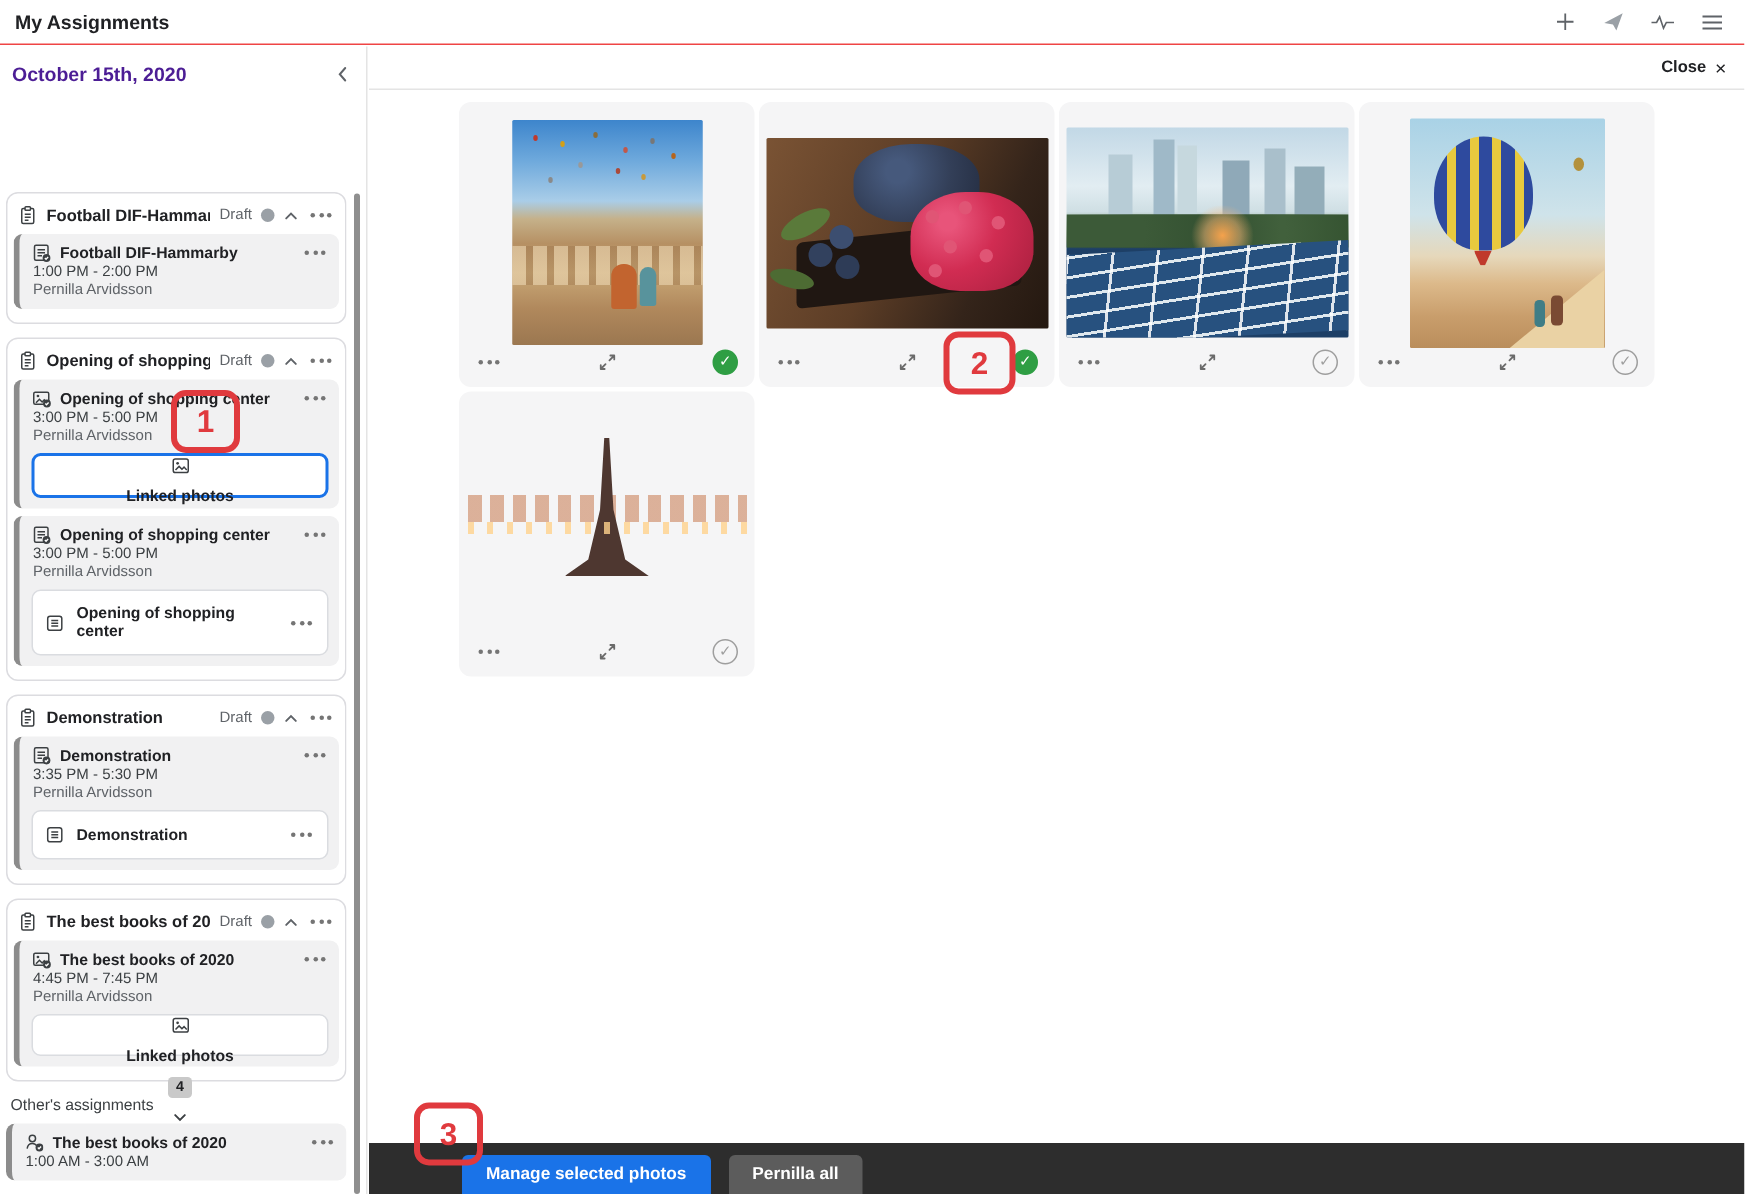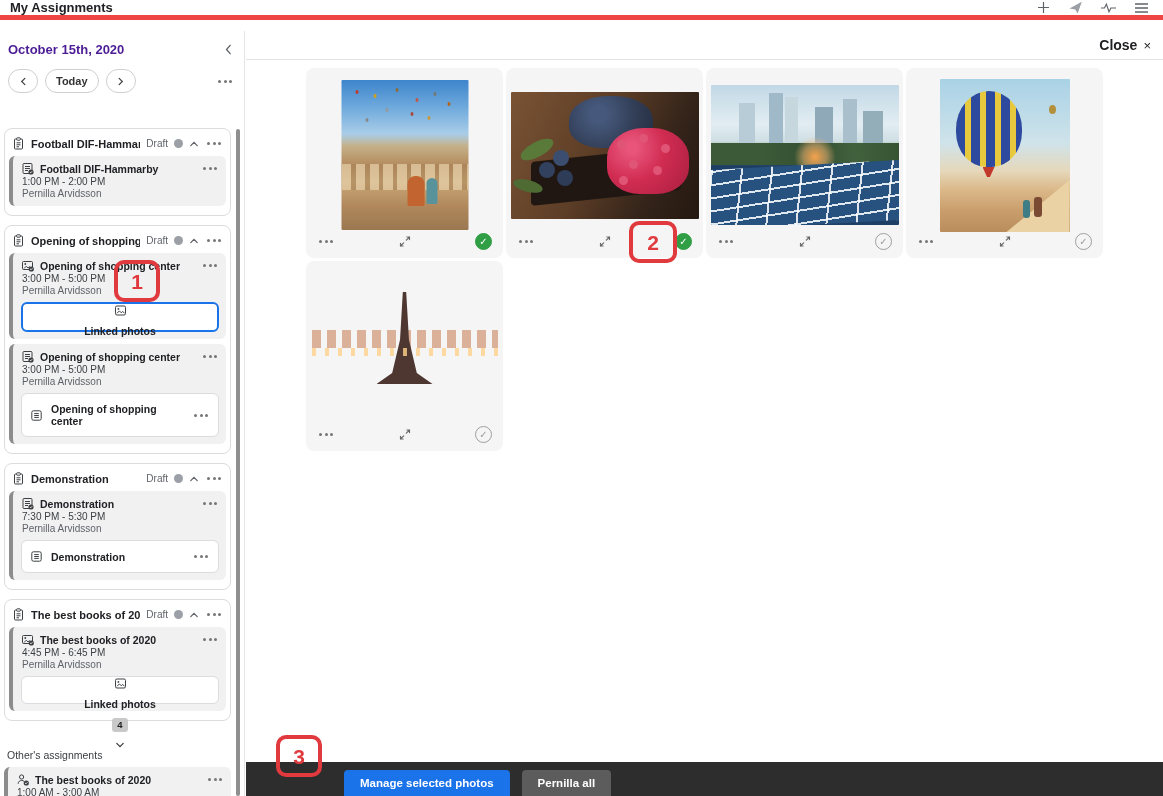--- a/index.html
+++ b/index.html
@@ -1,20 +1,20 @@
 <!DOCTYPE html>
 <html><head>
 <meta charset="utf-8">
 <style>
   html,body{margin:0;padding:0;}
   body{width:1163px;height:796px;position:relative;overflow:hidden;background:#fff;
        font-family:"Liberation Sans",sans-serif;color:#202124;}
   svg{display:block;}
   
-  .topbar{position:absolute;left:0;top:0;width:100%;height:20px;border-bottom:5px solid #ef4444;
+  .topbar{position:absolute;left:0;top:0;width:100%;height:30px;border-bottom:1px solid #ef4444;
           display:flex;align-items:center;padding:0 10px;box-sizing:border-box;background:#fff;z-index:5;}
   .app-title{font-size:13px;font-weight:bold;}
   .topbar-icons{margin-left:auto;display:flex;align-items:center;gap:17px;padding-right:4px;}
   .tbi{cursor:pointer;}
   
   .sidebar{position:absolute;left:0;top:31px;width:245px;bottom:0;background:#fff;
            border-right:1px solid #e4e4e4;box-sizing:border-box;overflow:hidden;}
   .side-head{padding:11px 10px 0 8px;}
   .date-row{display:flex;align-items:center;justify-content:space-between;}
   .date{color:#4c1d95;font-size:13px;font-weight:bold;}
@@ -42,42 +42,42 @@
   .meta.sub{color:#5f6368;}
   .linkrow{margin-top:6px;background:#fff;border:1px solid #dadce0;border-radius:6px;height:26px;
            display:flex;align-items:center;gap:8px;padding:0 8px;cursor:pointer;flex-direction:column;}
   .linkrow.hl{border:2px solid #1a73e8;}
   .lp-label{font-size:10.5px;font-weight:bold;flex:1;}
   .badge{background:#c9c9c9;color:#202124;font-size:9.5px;font-weight:bold;border-radius:3px;
          padding:2px 5px;line-height:1;}
   .textcard{margin-top:6px;background:#fff;border:1px solid #dadce0;border-radius:6px;
             display:flex;align-items:center;gap:8px;padding:9px 8px;cursor:pointer;}
   .tc-label{font-size:10.5px;font-weight:bold;flex:1;}
-  .others-label{font-size:10.5px;color:#3c4043;margin:28px 0 6px 3px;}
+  .others-label{font-size:10.5px;color:#3c4043;margin:10px 0 6px 3px;}
   
   .main{position:absolute;left:246px;top:31px;right:0;bottom:0;background:#fff;}
   .close-row{height:28px;border-bottom:1px solid #e4e4e4;display:flex;align-items:center;
              justify-content:flex-end;gap:6px;padding-right:12px;}
-  .close-label{font-size:14px;font-weight:bold;cursor:pointer;}
+  .close-label{font-size:11px;font-weight:bold;cursor:pointer;}
   .close-x{font-size:13px;color:#202124;cursor:pointer;line-height:1;}
   .grid{position:absolute;left:60px;top:37px;width:801px;display:flex;flex-wrap:wrap;gap:3px;}
   .pcard{width:197px;height:190px;background:#f5f5f6;border-radius:8px;position:relative;}
   .pimg{position:absolute;left:50%;transform:translateX(-50%);overflow:hidden;border-radius:1px;}
   .pfoot{position:absolute;left:11px;right:11px;bottom:8px;height:18px;display:flex;align-items:center;
          justify-content:space-between;}
   .expand{position:absolute;left:50%;transform:translateX(-50%);cursor:pointer;}
   .checkcircle{width:17px;height:17px;border-radius:50%;border:1.5px solid #9e9e9e;box-sizing:border-box;
                display:flex;align-items:center;justify-content:center;color:#9e9e9e;font-size:10px;
                cursor:pointer;background:transparent;}
   .checkcircle.on{background:#2f9e44;border-color:#2f9e44;color:#fff;}
   .action-bar{position:absolute;left:0;right:0;bottom:0;height:34px;background:#2d2d2d;
               display:flex;align-items:flex-end;padding-left:62px;gap:12px;}
   .abtn{border:none;height:26px;padding:0 16px;font-size:11.5px;font-weight:bold;color:#fff;
         border-radius:4px 4px 0 0;cursor:pointer;font-family:inherit;}
-  .abtn.primary{background:#1a73e8;margin-left:36px;}
+  .abtn.primary{background:#1a73e8;}
   .abtn.secondary{background:#5c5c5c;}
   
   .ann{position:absolute;border:4px solid #e03a3e;border-radius:10px;box-sizing:border-box;
        color:#e03a3e;font-size:21px;font-weight:bold;display:flex;align-items:center;
        justify-content:center;z-index:60;line-height:1;background:transparent;}
   #ann1{left:114px;top:260px;width:46px;height:42px;}
   #ann2{left:629px;top:221px;width:48px;height:42px;}
   #ann3{left:276px;top:735px;width:46px;height:42px;}
   
   .ph1{width:127px;height:150px;top:12px;
@@ -177,38 +177,20 @@
   <aside class="sidebar">
     <div class="side-head">
       <div class="date-row">
         <span class="date">October 15th, 2020</span>
         <span class="chevbtn">
           <svg width="11" height="11" viewBox="0 0 10 10" fill="none" stroke="#5f6368" stroke-width="1.2" stroke-linecap="round">
               <path d="M6.5 1.2 3.2 5l3.3 3.8"></path>
             </svg>
         </span>
       </div>
-      <div class="nav-row">
-        <button class="nav-btn nav-sq">
-          <svg width="9" height="9" viewBox="0 0 10 10" fill="none" stroke="#444" stroke-width="1.4" stroke-linecap="round">
-              <path d="M6.5 1.5 3 5l3.5 3.5"></path>
-            </svg>
-        </button>
-        <button class="nav-btn">Today</button>
-        <button class="nav-btn nav-sq">
-          <svg width="9" height="9" viewBox="0 0 10 10" fill="none" stroke="#444" stroke-width="1.4" stroke-linecap="round">
-              <path d="M3.5 1.5 7 5 3.5 8.5"></path>
-            </svg>
-        </button>
-        <span class="dotmenu head-dots">
-            <i></i>
-            <i></i>
-            <i></i>
-          </span>
-      </div>
     </div>
 
     <div class="list">
 
       <div class="group">
         <div class="ghead">
           <span>
             <svg width="13" height="13" viewBox="0 0 13 13" fill="none" stroke="#3c4043" stroke-width="1">
                 <rect x="2.5" y="2" width="8" height="10" rx="1"></rect>
                 <rect x="4.7" y="0.8" width="3.6" height="2.4" rx="0.6" fill="#fff"></rect>
@@ -380,21 +362,21 @@
                   <path d="M8.9 10l.8.8 1.4-1.5" stroke="#fff" stroke-width=".9"></path>
                 </svg>
             </span>
             <span class="ctitle">Demonstration</span>
             <span class="dotmenu">
                 <i></i>
                 <i></i>
                 <i></i>
               </span>
           </div>
-          <div class="meta">7:30 PM - 5:30 PM</div>
+          <div class="meta">3:35 PM - 5:30 PM</div>
           <div class="meta sub">Pernilla Arvidsson</div>
           <div class="textcard">
             <span>
               <svg width="13" height="13" viewBox="0 0 13 13" fill="none" stroke="#3c4043" stroke-width="1">
                   <rect x="1.8" y="1.8" width="9.4" height="9.4" rx="1.6"></rect>
                   <path d="M4.2 4.6h4.6M4.2 6.5h4.6M4.2 8.4h4.6"></path>
                 </svg>
             </span>
             <span class="tc-label">Demonstration</span>
             <span class="dotmenu">
@@ -440,21 +422,21 @@
                   <path d="M9.2 10l.8.8 1.4-1.5" stroke="#fff" stroke-width=".9"></path>
                 </svg>
             </span>
             <span class="ctitle">The best books of 2020</span>
             <span class="dotmenu">
                 <i></i>
                 <i></i>
                 <i></i>
               </span>
           </div>
-          <div class="meta">4:45 PM - 6:45 PM</div>
+          <div class="meta">4:45 PM - 7:45 PM</div>
           <div class="meta sub">Pernilla Arvidsson</div>
           <div class="linkrow">
             <span>
               <svg width="13" height="13" viewBox="0 0 13 13" fill="none" stroke="#3c4043" stroke-width="1">
                   <rect x="1.5" y="2" width="10" height="9" rx="1.4"></rect>
                   <circle cx="4.4" cy="4.9" r=".9" fill="#3c4043" stroke="none"></circle>
                   <path d="M3 9.3l2.4-2.4 1.9 1.9 1.4-1.4 1.8 1.9"></path>
                 </svg>
             </span>
             <span class="lp-label">Linked photos</span>

